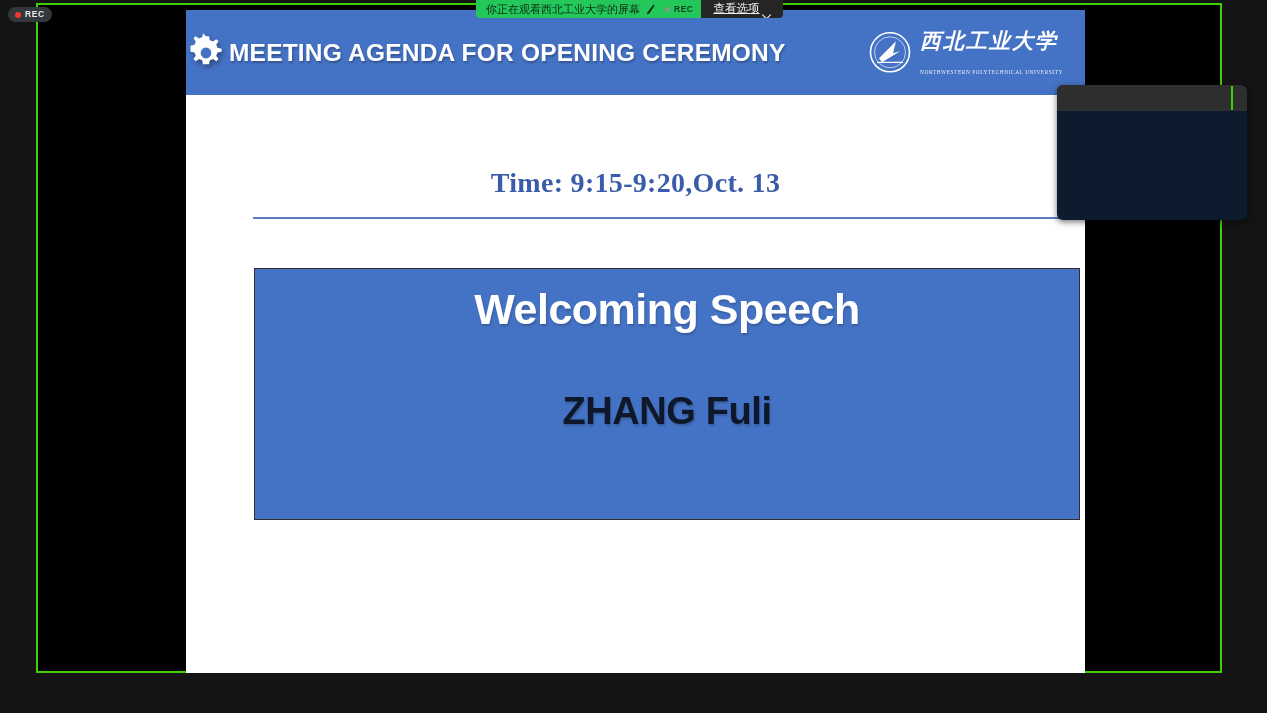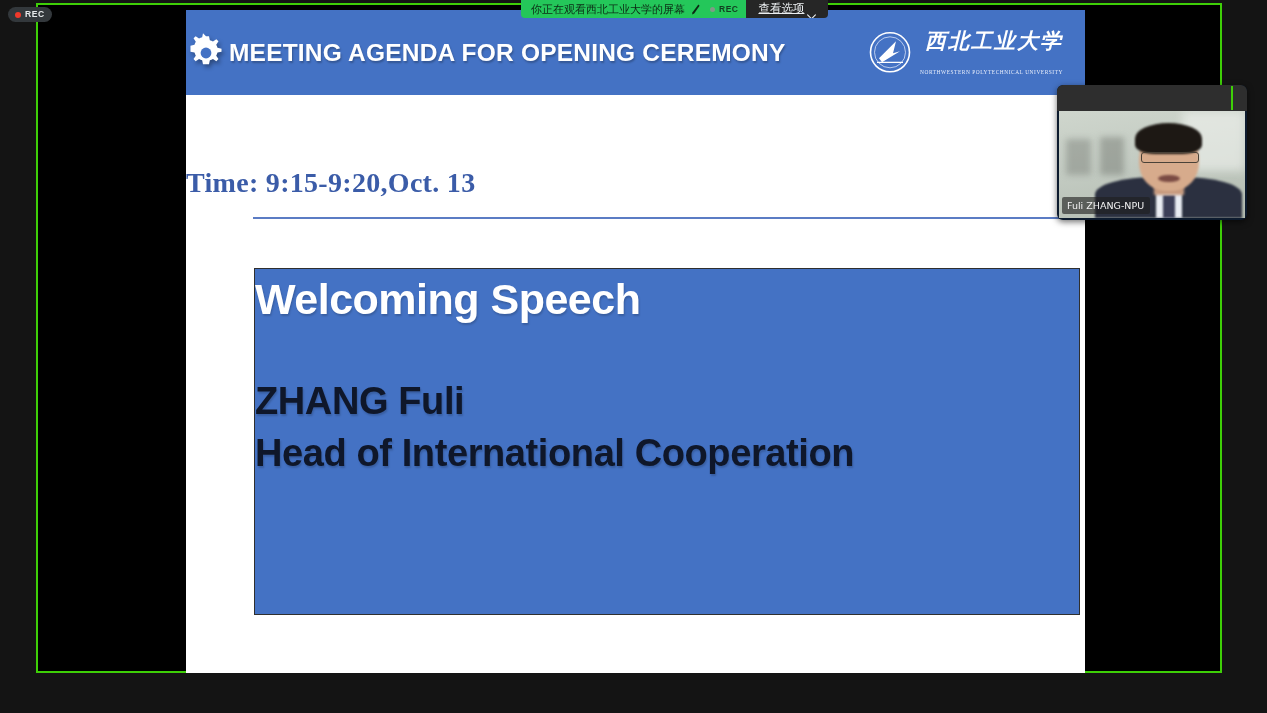--- a/index.html
+++ b/index.html
@@ -20,21 +20,20 @@
   
   .share-bar {
     position: absolute;
     left: 476px; top: 0;
     height: 18px;
     display: flex;
     align-items: stretch;
     border-radius: 0 0 4px 4px;
     overflow: hidden;
     z-index: 40;
-    margin-left: 45px;
   }
   .share-bar-green {
     background: #24c75a;
     display: flex;
     align-items: center;
     padding: 0 8px 0 10px;
     gap: 6px;
   }
   .share-bar-text {
     font-size: 11px;
@@ -166,21 +165,21 @@
     align-items: center;
     gap: 9px;
   }
   .npu-emblem {
     width: 42px; height: 42px;
     flex: none;
   }
   .npu-wordmark {
     display: flex;
     flex-direction: column;
-    align-items: flex-end;
+    align-items: flex-start;
     gap: 19px;
   }
   .npu-cn {
     font-size: 21px;
     font-weight: bold;
     color: #ffffff;
     letter-spacing: 2px;
     line-height: 1;
     font-family: "DejaVu Serif", serif;
     font-style: italic;
@@ -197,50 +196,50 @@
 
   .slide-body {
     position: relative;
     height: 578px;
   }
 
   .time-line {
     position: absolute;
     left: 0; right: 0;
     top: 72px;
-    text-align: left;
+    text-align: center;
     font-family: "Liberation Serif", serif;
     font-weight: bold;
     font-size: 28px;
     color: #3b5ca8;
     letter-spacing: 0.3px;
   }
   .divider {
     position: absolute;
     left: 67px;
     width: 860px;
     top: 122px;
     height: 2px;
     background: #5b7cc4;
   }
 
   .blue-box {
     position: absolute;
     left: 68px;
     top: 173px;
     width: 826px;
-    height: 347px;
+    height: 252px;
     background: #4472c4;
     border: 1px solid #2f2f2f;
     box-sizing: border-box;
     display: flex;
     flex-direction: column;
-    align-items: flex-start;
+    align-items: center;
     justify-content: flex-start;
-    padding-top: 6px;
+    padding-top: 16px;
   }
   .bb-heading {
     font-size: 43px;
     font-weight: bold;
     color: #ffffff;
     line-height: 1.15;
     letter-spacing: -0.5px;
     text-shadow: 1px 2px 2px rgba(0,0,0,0.18);
     font-family: "Liberation Sans", sans-serif;
   }
@@ -449,41 +448,24 @@
       </div>
 
       <div class="slide-body">
         <div class="time-line">Time: 9:15-9:20,Oct. 13</div>
         <div class="divider"></div>
 
         <div class="blue-box">
           <div class="bb-heading">Welcoming Speech</div>
           <div class="bb-spacer"></div>
           <div class="bb-line">ZHANG Fuli</div>
-          <div class="bb-line">Head of International Cooperation</div>
         </div>
       </div>
 
     </div>
   </div>
 
   <div class="video-panel">
     <div class="video-topbar"></div>
     <div class="video-greenmark"></div>
-    <div class="video-feed">
-      <div class="vf-lightpanel"></div>
-      <div class="vf-wallA"></div>
-      <div class="vf-wallB"></div>
-      <div class="vf-person">
-        <div class="vf-body"></div>
-        <div class="vf-shirt"></div>
-        <div class="vf-tie"></div>
-        <div class="vf-neck"></div>
-        <div class="vf-head"></div>
-        <div class="vf-hair"></div>
-        <div class="vf-glasses"></div>
-        <div class="vf-mouth"></div>
-      </div>
-      <div class="video-name">Fuli ZHANG-NPU</div>
-    </div>
   </div>
 
 </div>
 
 </body></html>

